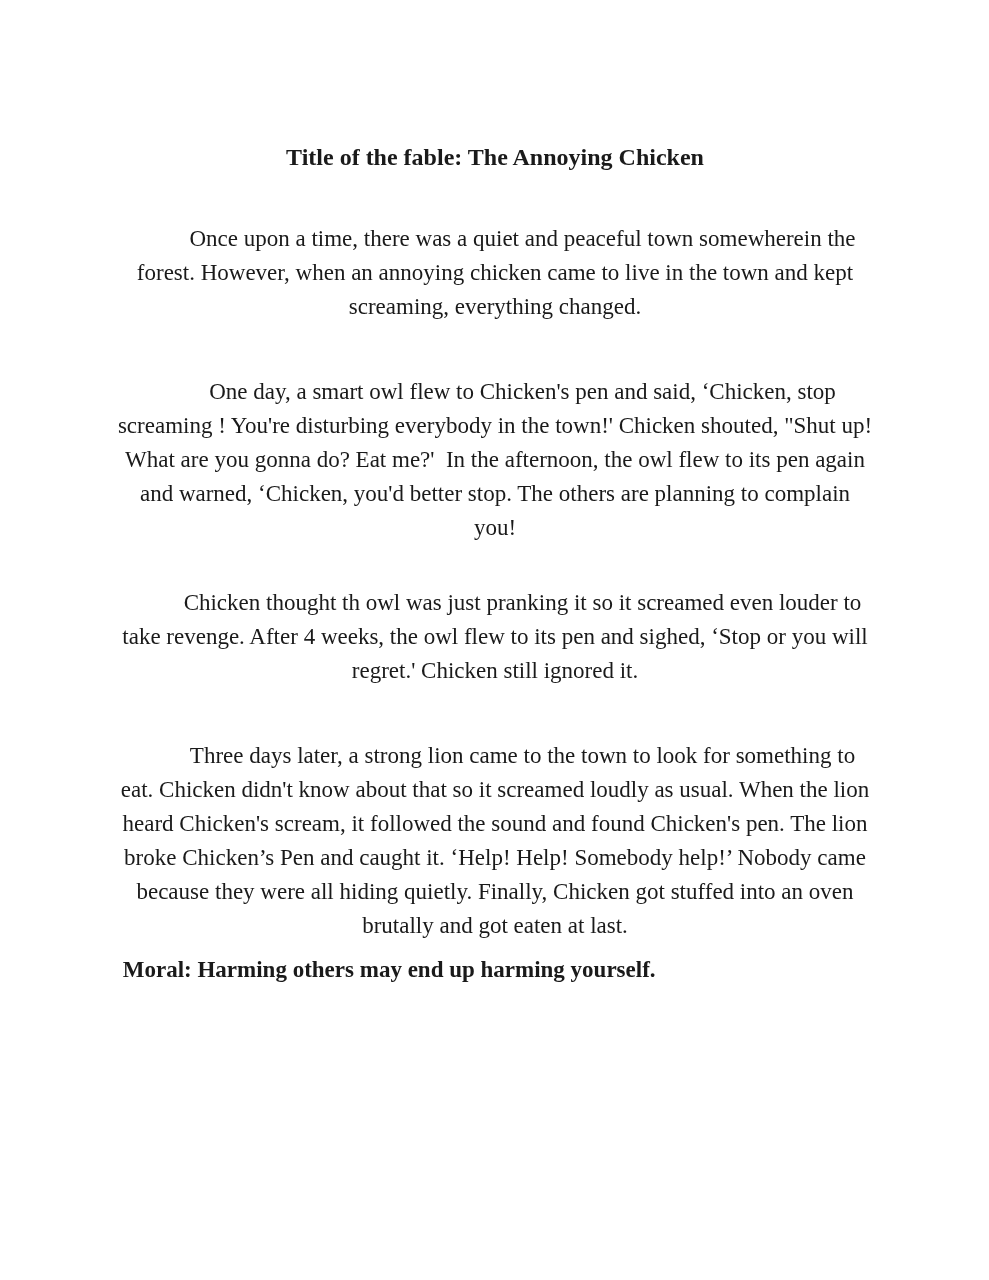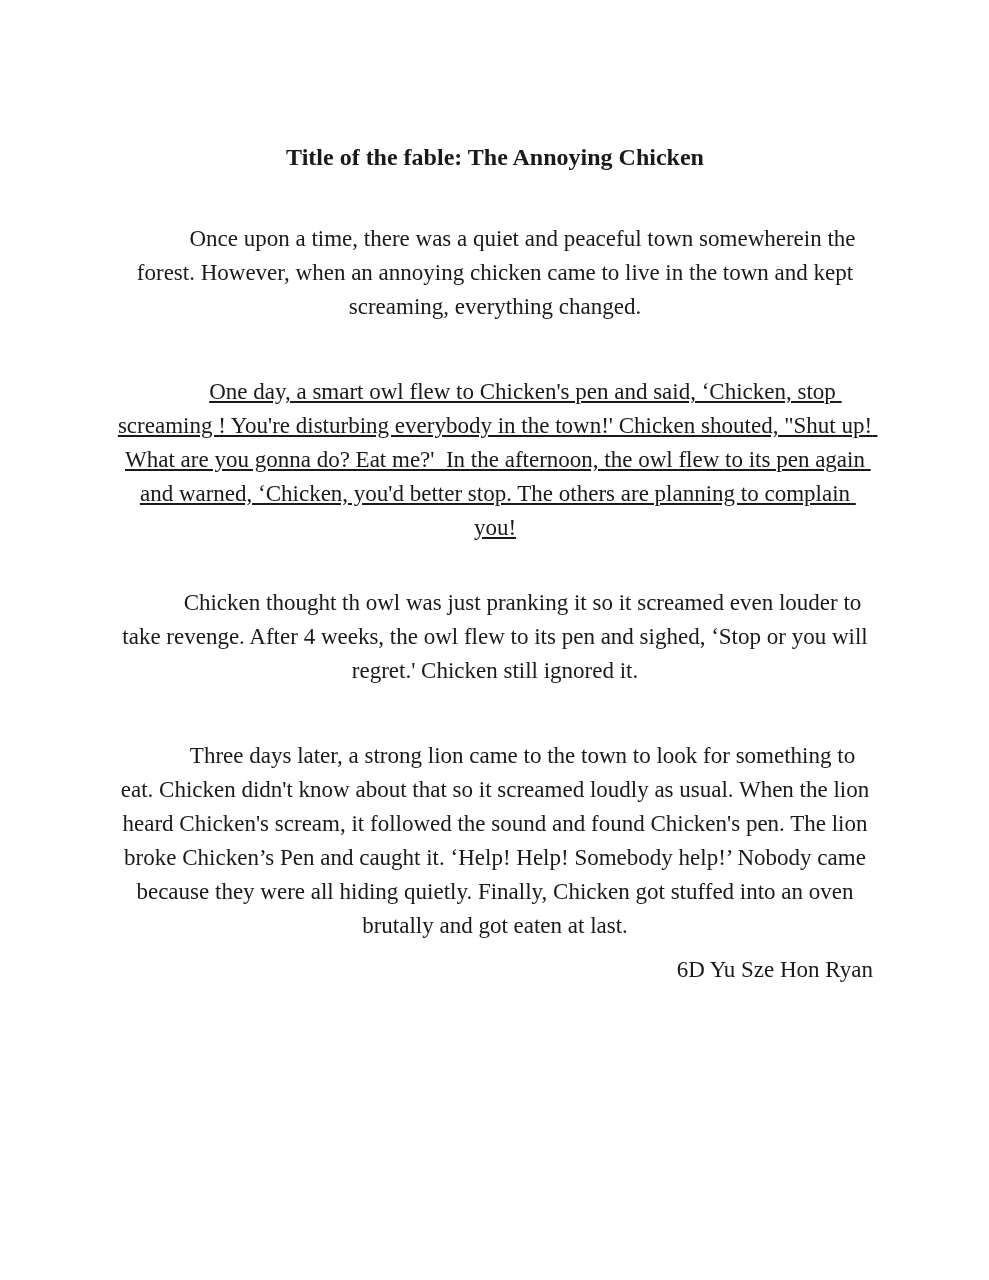--- a/index.html
+++ b/index.html
@@ -27,21 +27,21 @@
     text-align: center;
     margin: 0 0 48px 0;
     line-height: 34px;
   }
   .para {
     margin: 0 0 51px 0;
     text-indent: 55px;
     text-align: center;
     white-space: pre-wrap;
   }
-  .para.p2 { margin-bottom: 41px; text-decoration: underline; }
+  .para.p2 { margin-bottom: 41px; }
   .para.p4 { margin-bottom: 10px; }
   .moral {
     font-weight: bold;
     margin: 0 0 51px 0;
     white-space: pre-wrap;
   }
   .signature {
     margin: 0;
     text-align: right;
   }
@@ -53,15 +53,16 @@
   <h1 class="title">Title of the fable: The Annoying Chicken</h1>
 
   <p class="para p1">Once upon a time, there was a quiet and peaceful town somewherein the forest. However, when an annoying chicken came to live in the town and kept screaming, everything changed.</p>
 
   <p class="para p2">One day, a smart owl flew to Chicken's pen and said, ‘Chicken, stop screaming ! You're disturbing everybody in the town!' Chicken shouted, "Shut up! What are you gonna do? Eat me?'  In the afternoon, the owl flew to its pen again and warned, ‘Chicken, you'd better stop. The others are planning to complain you!</p>
 
   <p class="para p3">Chicken thought th owl was just pranking it so it screamed even louder to take revenge. After 4 weeks, the owl flew to its pen and sighed, ‘Stop or you will regret.' Chicken still ignored it.</p>
 
   <p class="para p4">Three days later, a strong lion came to the town to look for something to eat. Chicken didn't know about that so it screamed loudly as usual. When the lion heard Chicken's scream, it followed the sound and found Chicken's pen. The lion broke Chicken’s Pen and caught it. ‘Help! Help! Somebody help!’ Nobody came because they were all hiding quietly. Finally, Chicken got stuffed into an oven brutally and got eaten at last.</p>
 
+  <p class="moral"> Moral: Harming others may end up harming yourself.</p>
 
   <p class="signature">6D Yu Sze Hon Ryan</p>
 </div>
 
 </body></html>

